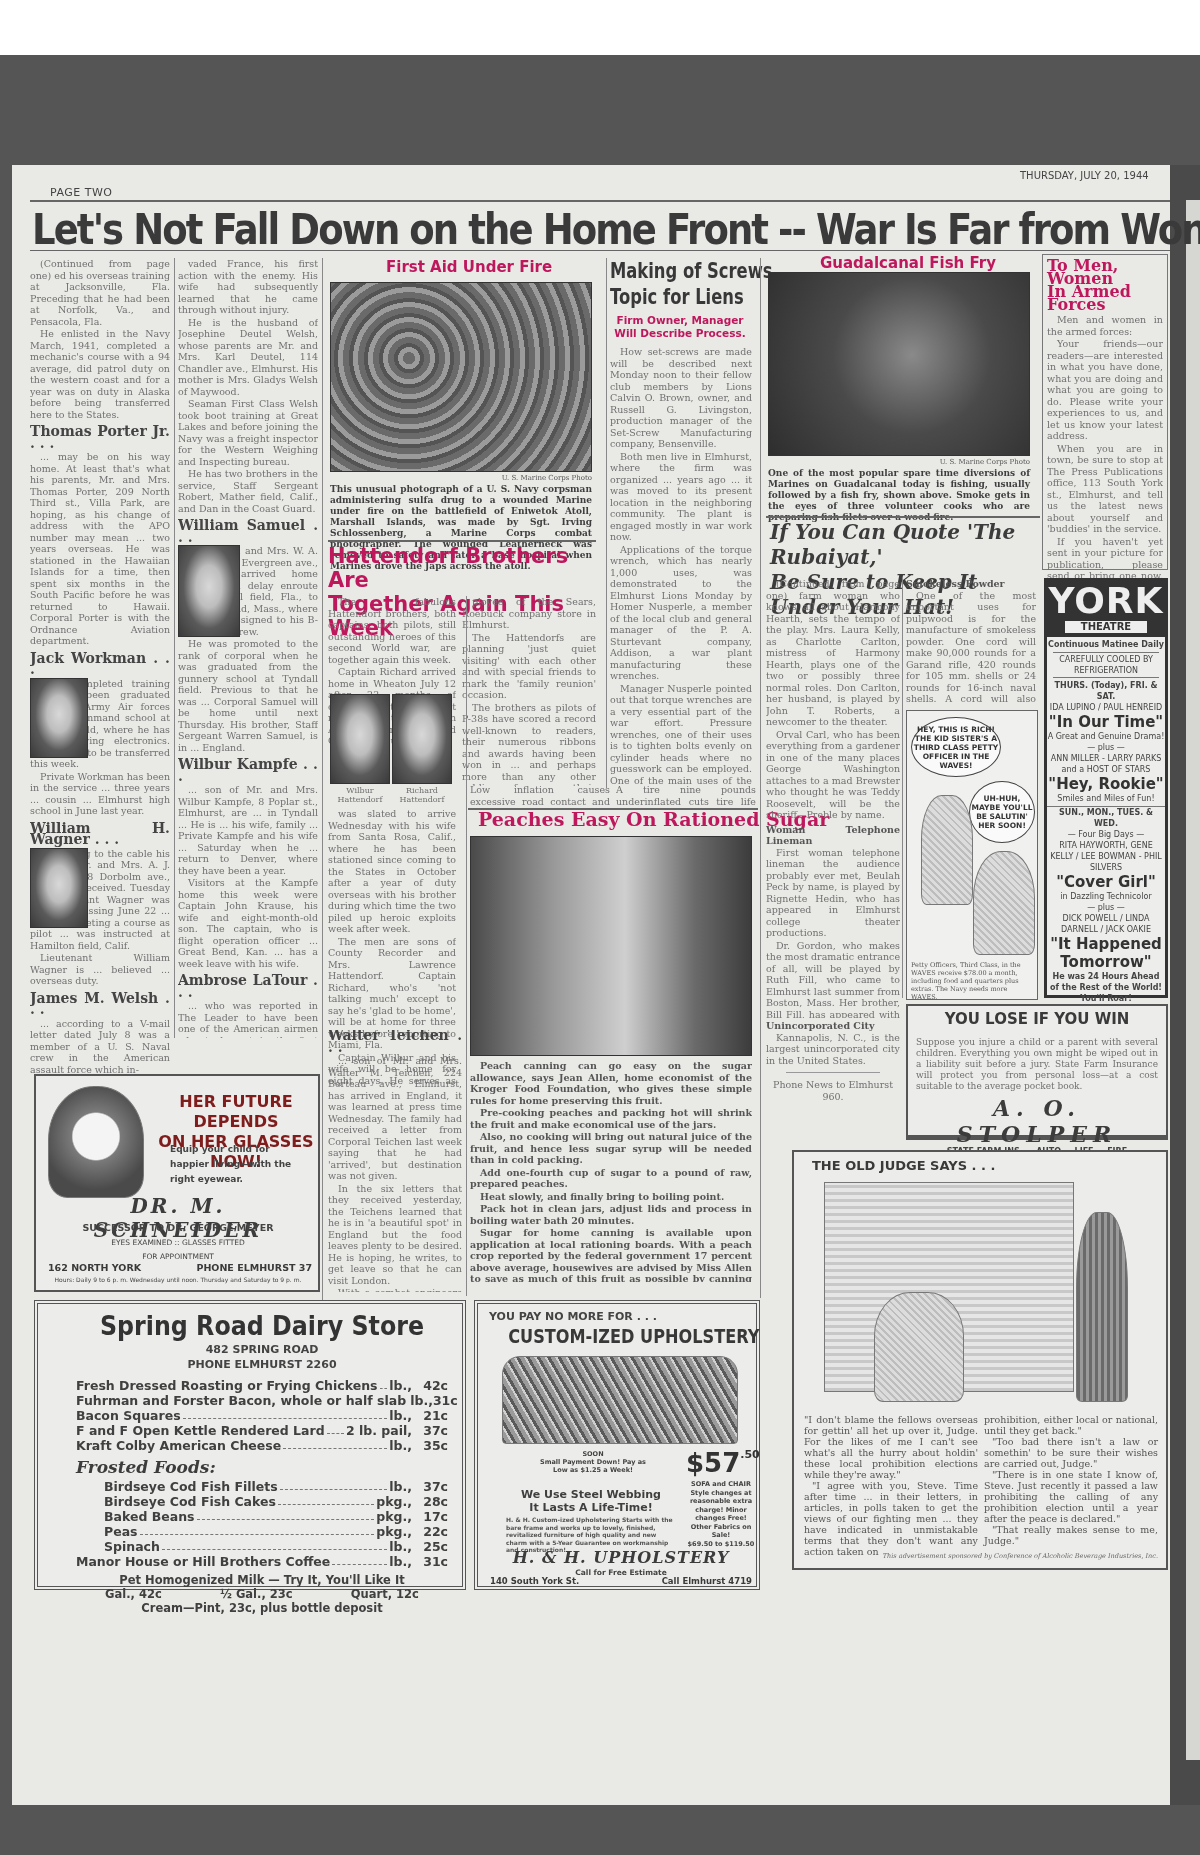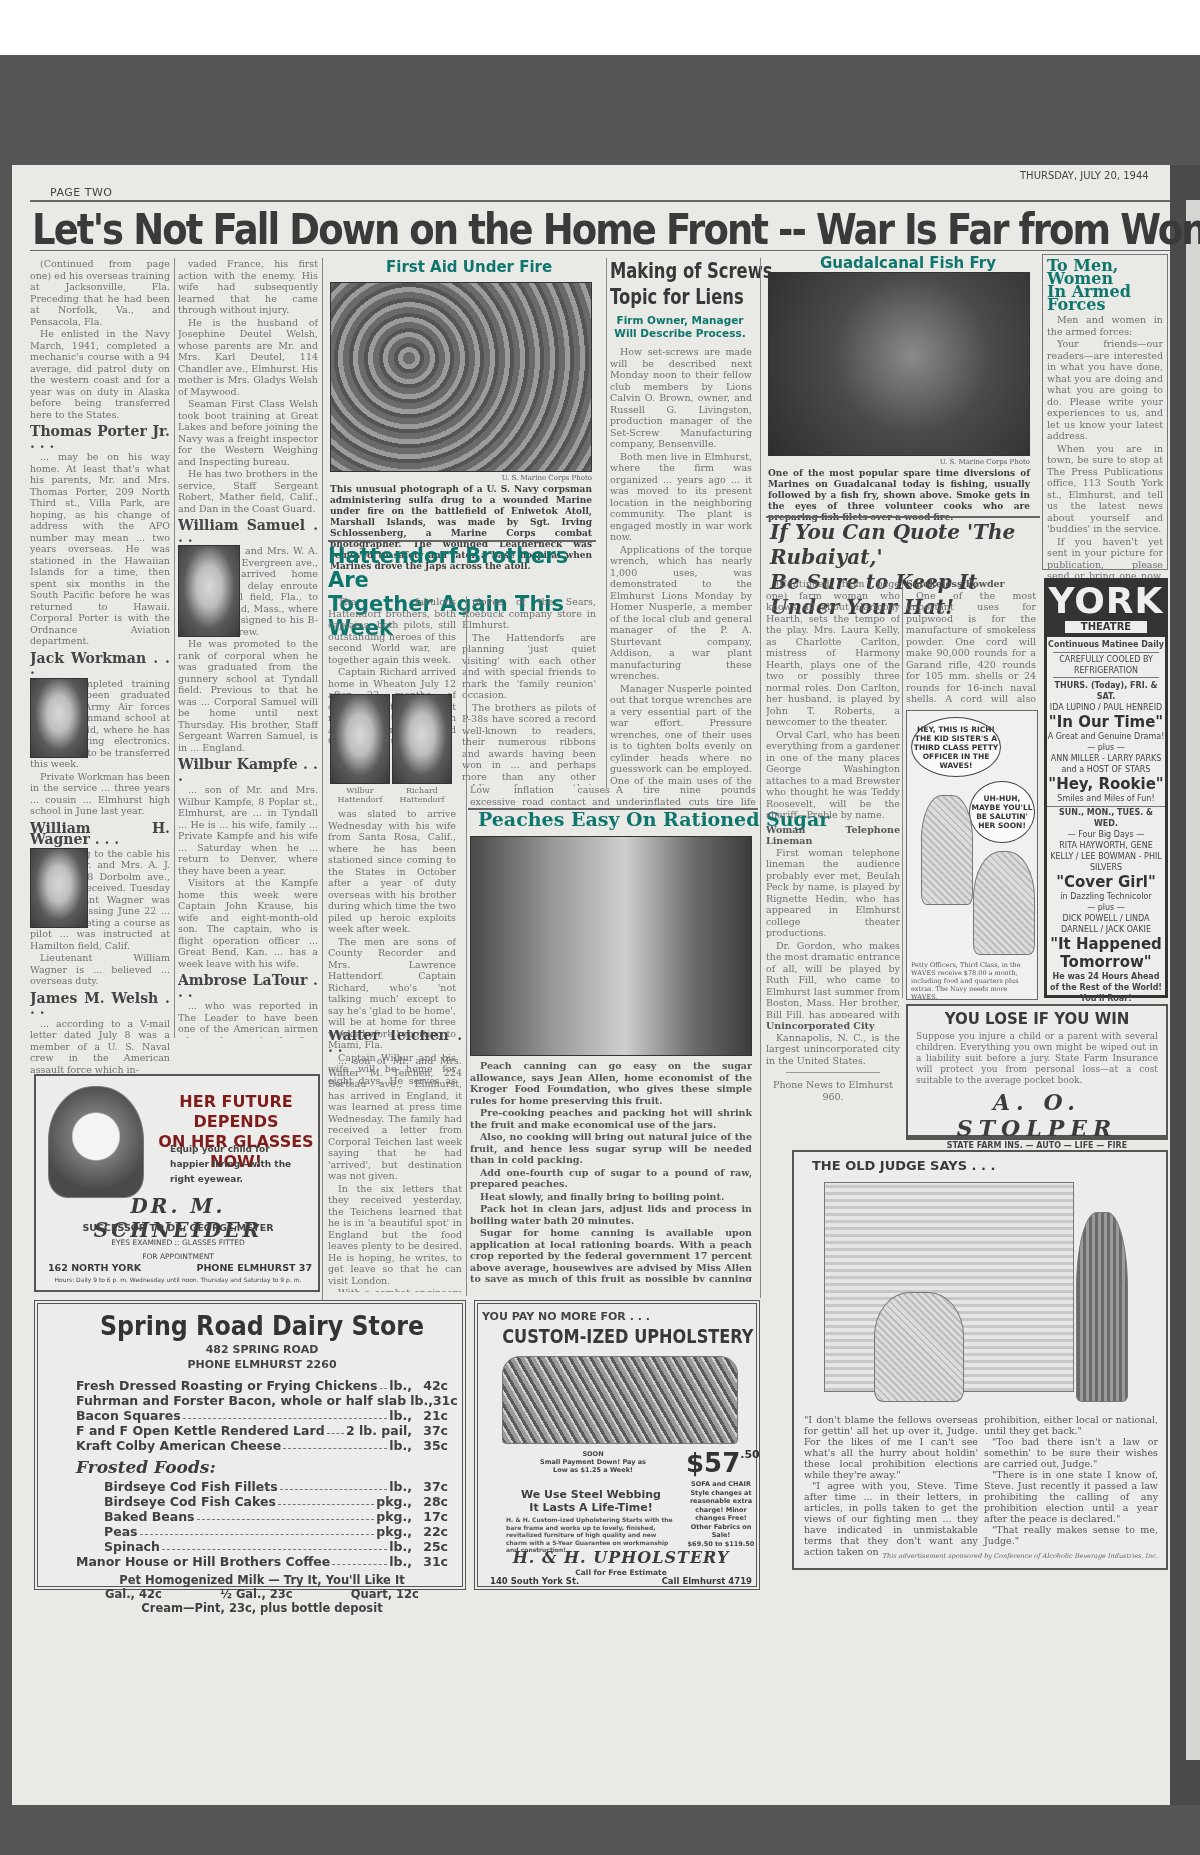--- a/index.html
+++ b/index.html
@@ -16,21 +16,21 @@
   .vrule { position: absolute; width: 1px; background: #888; }
   .headline-main { font-family: "DejaVu Sans", sans-serif; font-weight: bold; font-size: 43px; letter-spacing: -2.2px; color: #3a3a3a; white-space: nowrap; transform: scaleX(.86); transform-origin: left; }
   .col-text { font-size: 9.5px; line-height: 11.5px; color: #707070; text-align: justify; overflow: hidden; }
   .col-text p { text-indent: 10px; margin-bottom: 1px; }
   .byline { font-family: "DejaVu Serif", serif; font-weight: bold; font-size: 14px; color: #444; }
   .photo { position: absolute; background: linear-gradient(135deg,#6d6d6d,#9a9a9a 40%,#5e5e5e 70%,#8a8a8a); border: 1px solid #333; }
   .photo.dark { background: radial-gradient(circle at 55% 45%, #8a8a8a 0%, #4a4a4a 45%, #2e2e2e 100%); }
   .photo.portrait { background: radial-gradient(ellipse at 50% 45%, #d8d8d8 0%, #bdbdbd 30%, #5a5a5a 60%, #3a3a3a 100%); }
   .caption-bold { font-size: 9px; line-height: 11px; font-weight: bold; color: #3f3f3f; text-align: justify; }
   .credit { font-size: 7px; color: #555; text-align: right; }
-  .sub-head { font-family: "DejaVu Sans", sans-serif; font-weight: bold; color: #0f766e; }
+  .sub-head { font-family: "DejaVu Sans", sans-serif; font-weight: bold; color: #be185d; }
   .condensed { font-family: "DejaVu Sans", sans-serif; font-weight: bold; transform-origin: left; white-space: nowrap; color: #383838; }
   .ital { font-family: "DejaVu Serif", serif; font-style: italic; font-weight: bold; color: #3c3c3c; }
   .ad-box { position: absolute; border: 2px solid #555; background: #ececea; }
   .ad-box.double { border: 4px double #555; }
   .sans { font-family: "DejaVu Sans", sans-serif; }
   .center { text-align: center; }
   .bold { font-weight: bold; }
   .price-row { display: flex; font-family: "DejaVu Sans", sans-serif; font-weight: bold; font-size: 12.5px; color: #404040; line-height: 15px; }
   .price-row .item { white-space: nowrap; }
   .price-row .dots { flex: 1; border-bottom: 1px dashed #777; margin: 0 2px 4px; }
@@ -246,21 +246,21 @@
     <div class="small">in Dazzling Technicolor</div>
     <div class="small">— plus —</div>
     <div class="small">DICK POWELL / LINDA DARNELL / JACK OAKIE</div>
     <div class="title">"It Happened Tomorrow"</div>
     <div class="small bold">He was 24 Hours Ahead of the Rest of the World! You'll Roar!</div>
   </div>
 </div>
 
 <div class="ad-box" style="left:906px;top:1004px;width:262px;height:136px;border-width:2px 2px 5px 2px;padding:4px 8px;">
   <div class="sans bold center" style="font-size:15px;color:#3a3a3a;">YOU LOSE IF YOU WIN</div>
-  <div class="col-text" style="font-size:9px;line-height:11px;margin-top:3px;">Suppose you injure a child or a parent with several children. Everything you own might be wiped out in a liability suit before a jury. State Farm Insurance will protect you from personal loss—at a cost suitable to the average pocket book.</div>
+  <div class="col-text" style="font-size:9px;line-height:11px;margin-top:9px;">Suppose you injure a child or a parent with several children. Everything you own might be wiped out in a liability suit before a jury. State Farm Insurance will protect you from personal loss—at a cost suitable to the average pocket book.</div>
   <div class="ital center" style="font-size:22px;letter-spacing:6px;margin-top:3px;">A. O. STOLPER</div>
   <div class="sans bold center" style="font-size:8px;color:#444;">STATE FARM INS. — AUTO — LIFE — FIRE</div>
   <div style="display:flex;justify-content:space-between;" class="sans bold">
     <span style="font-size:12px;color:#3a3a3a;">447 N. York St.</span>
     <span style="font-size:12px;color:#3a3a3a;">Phone 182</span>
   </div>
 </div>
 
 <div class="ad-box" style="left:792px;top:1150px;width:376px;height:420px;padding:6px 10px;">
   <div class="sans bold" style="font-size:13px;color:#3a3a3a;margin-left:8px;">THE OLD JUDGE SAYS . . .</div>
@@ -379,21 +379,21 @@
     <div>Pet Homogenized Milk — Try It, You'll Like It</div>
     <div style="display:flex;justify-content:space-around;">
       <span>Gal., 42c</span>
       <span>½ Gal., 23c</span>
       <span>Quart, 12c</span>
     </div>
     <div>Cream—Pint, 23c, plus bottle deposit</div>
   </div>
 </div>
 
-<div class="ad-box double" style="left:474px;top:1300px;width:286px;height:290px;padding:6px 4px;">
+<div class="ad-box double" style="left:474px;top:1300px;width:286px;height:290px;padding:6px 11px;">
   <div class="sans bold" style="font-size:11px;color:#444;">YOU PAY NO MORE FOR . . .</div>
   <div class="condensed center" style="font-size:19px;transform:scaleX(.85);transform-origin:center;margin-top:2px;">CUSTOM-IZED UPHOLSTERY</div>
   <div class="sketch" style="left:24px;top:52px;width:236px;height:88px;border-radius:18px 18px 4px 4px;background:repeating-linear-gradient(60deg,#5a5a5a 0 3px,#9a9a9a 3px 7px,#cfcfcf 7px 9px);"></div>
   <div class="abs sans bold center" style="left:60px;top:146px;width:110px;font-size:6.5px;line-height:8px;color:#444;">
     <div>SOON</div>
     <div>Small Payment Down! Pay as Low as $1.25 a Week!</div>
   </div>
   <div class="abs sans bold center" style="left:28px;top:184px;width:170px;font-size:11px;line-height:13px;color:#3f3f3f;">
     <div>We Use Steel Webbing</div>
     <div>It Lasts A Life-Time!</div>

